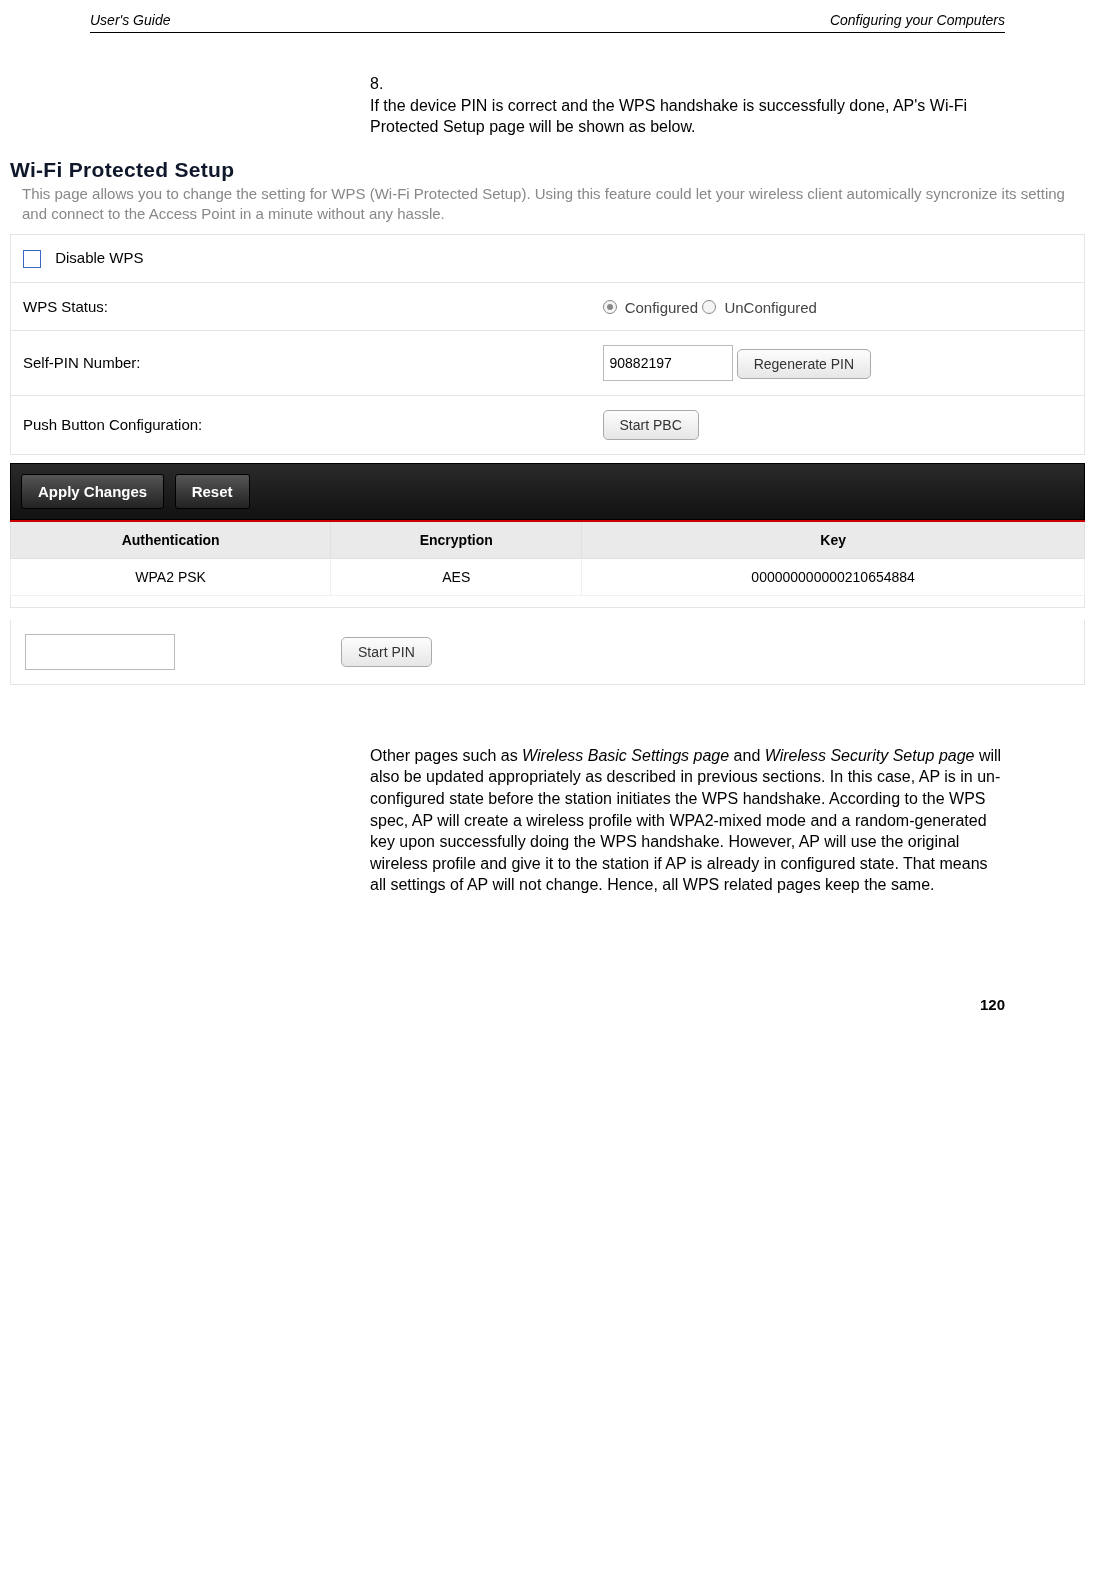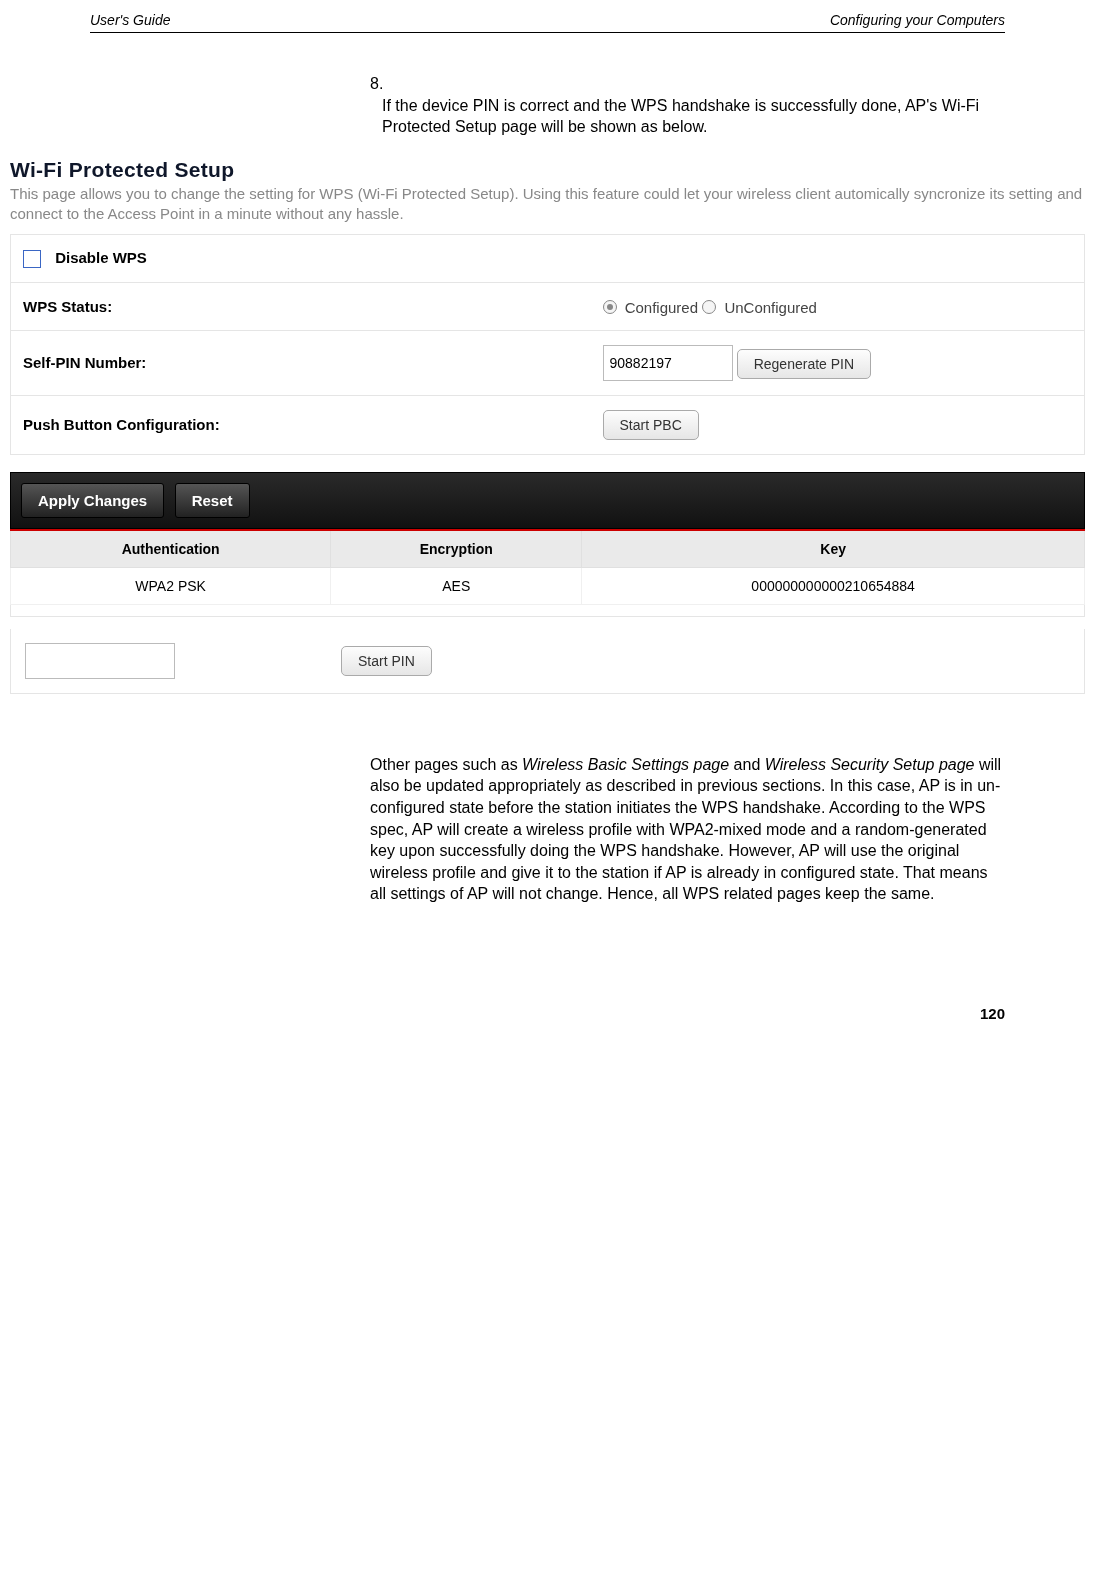--- a/index.html
+++ b/index.html
@@ -33,55 +33,54 @@
     }
     .body-text .list-num {
       display: inline-block;
       width: 28px;
       vertical-align: top;
     }
     .body-text .list-content {
       display: inline-block;
       width: calc(100% - 32px);
       vertical-align: top;
-      margin-left: 12px;
     }
     .wps-panel {
       margin: 0 10px 0 10px;
     }
     .wps-title {
       color: #0f172a;
       font-weight: bold;
       font-size: 21px;
       letter-spacing: 0.3px;
     }
     .wps-desc {
       color: #888;
       font-size: 15px;
       line-height: 1.35;
-      margin: 2px 0 10px 0;
+      margin: 2px 0 10px 12px;
     }
     .config-table {
       width: 100%;
       border-collapse: collapse;
       background: #fff;
       border: 1px solid #e5e5e5;
     }
     .config-table tr {
       border-bottom: 1px solid #e5e5e5;
     }
     .config-table td {
       background: #fff;
       padding: 14px 12px;
       vertical-align: middle;
       font-size: 15px;
     }
     .config-table td.label-cell {
       width: 300px;
-      font-weight: bold;
+      font-weight: normal;
       font-family: Arial, sans-serif;
     }
     .config-table td.wide-label {
       width: 580px;
     }
     .checkbox-box {
       display: inline-block;
       width: 18px;
       height: 18px;
       border: 1.5px solid #3a66c4;
@@ -128,21 +127,21 @@
       border-radius: 5px;
       background: linear-gradient(#fdfdfd, #e6e6e6);
       font-size: 14px;
       color: #333;
       cursor: pointer;
       vertical-align: middle;
     }
     .action-bar {
       background: linear-gradient(#2a2a2a, #111);
       padding: 10px 10px;
-      margin-top: 17px;
+      margin-top: 8px;
       border: 1px solid #000;
     }
     .action-button {
       display: inline-block;
       background: linear-gradient(#555, #222);
       color: #fff;
       font-weight: bold;
       font-size: 15px;
       padding: 8px 16px;
       border: 1px solid #000;

